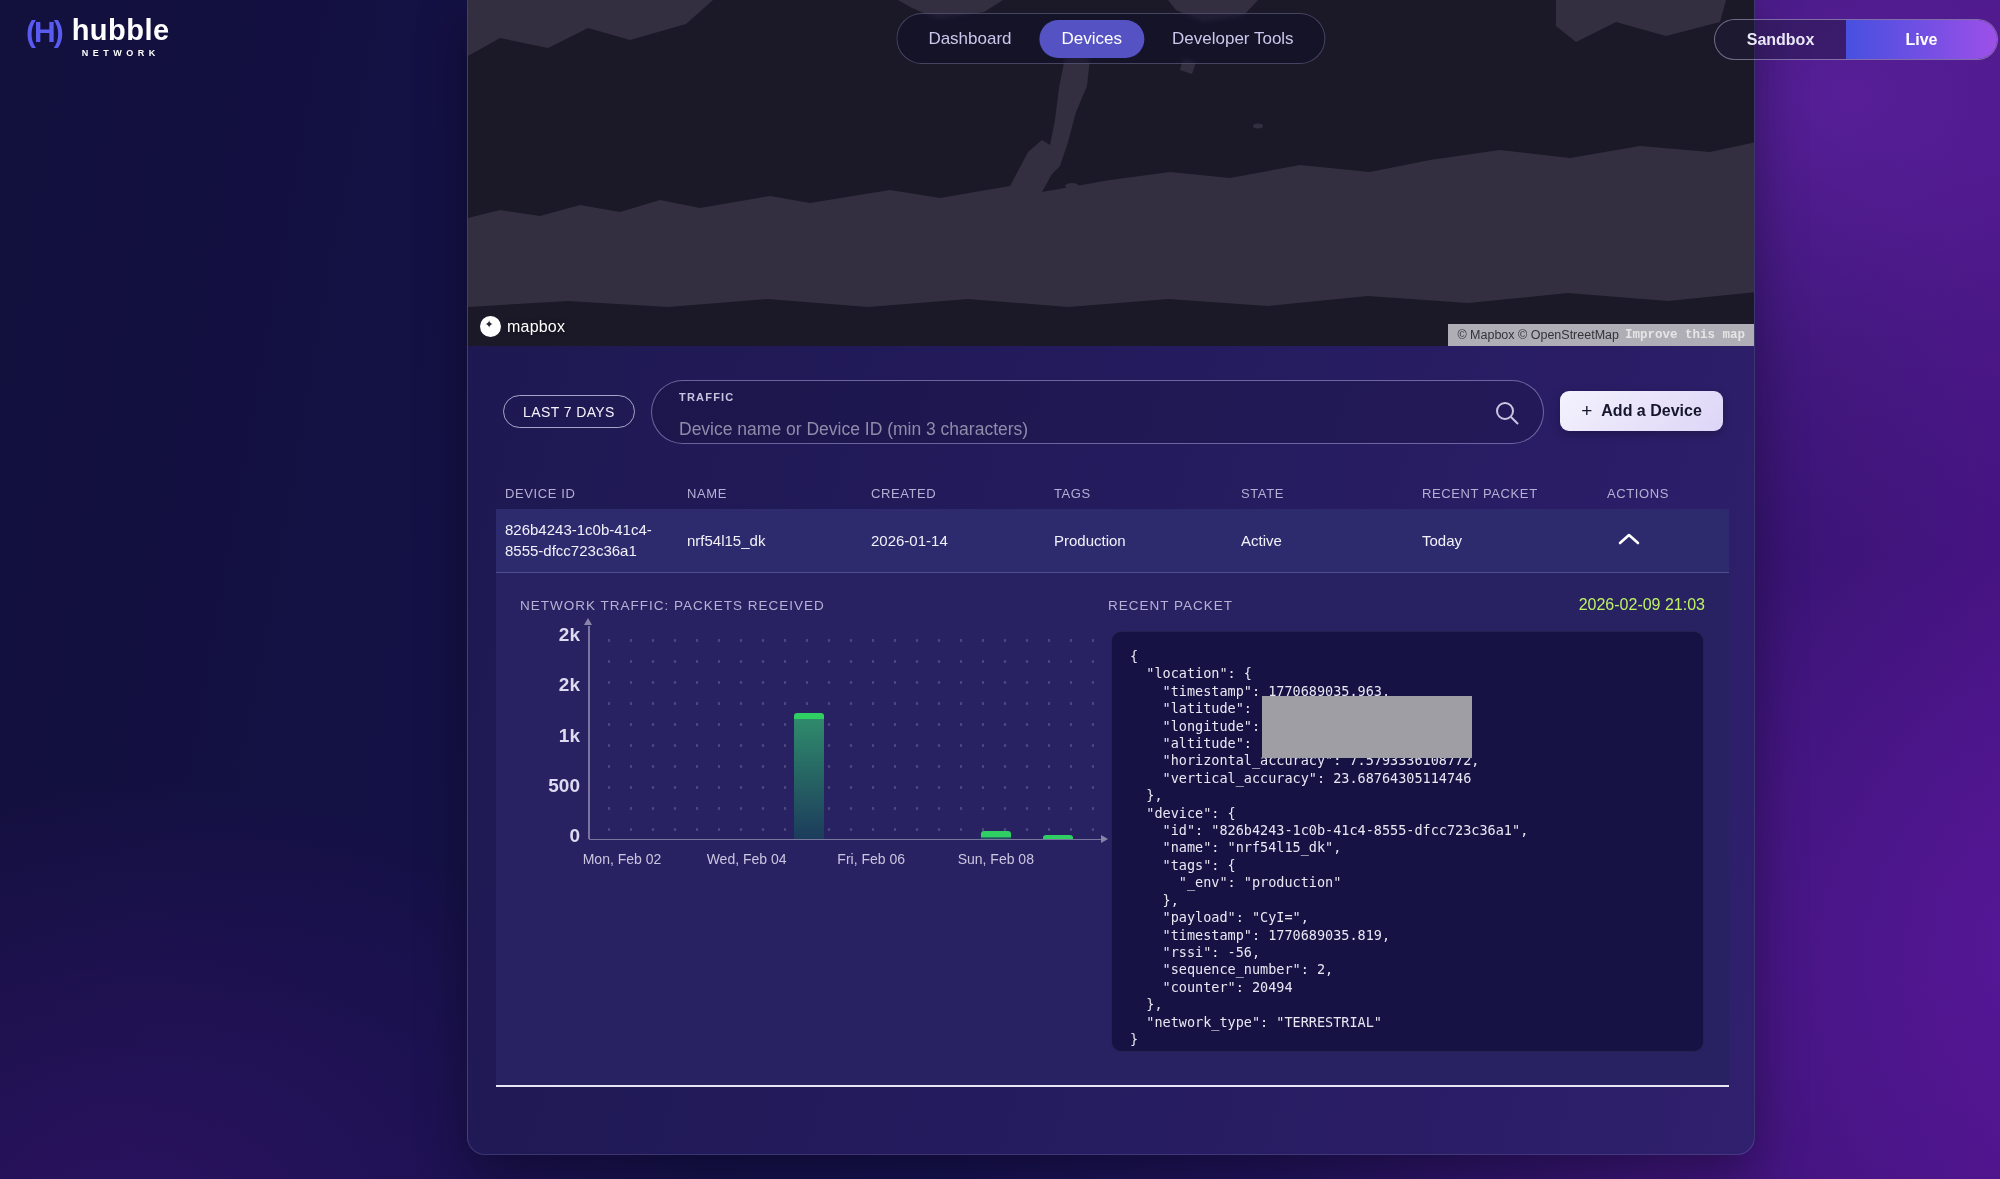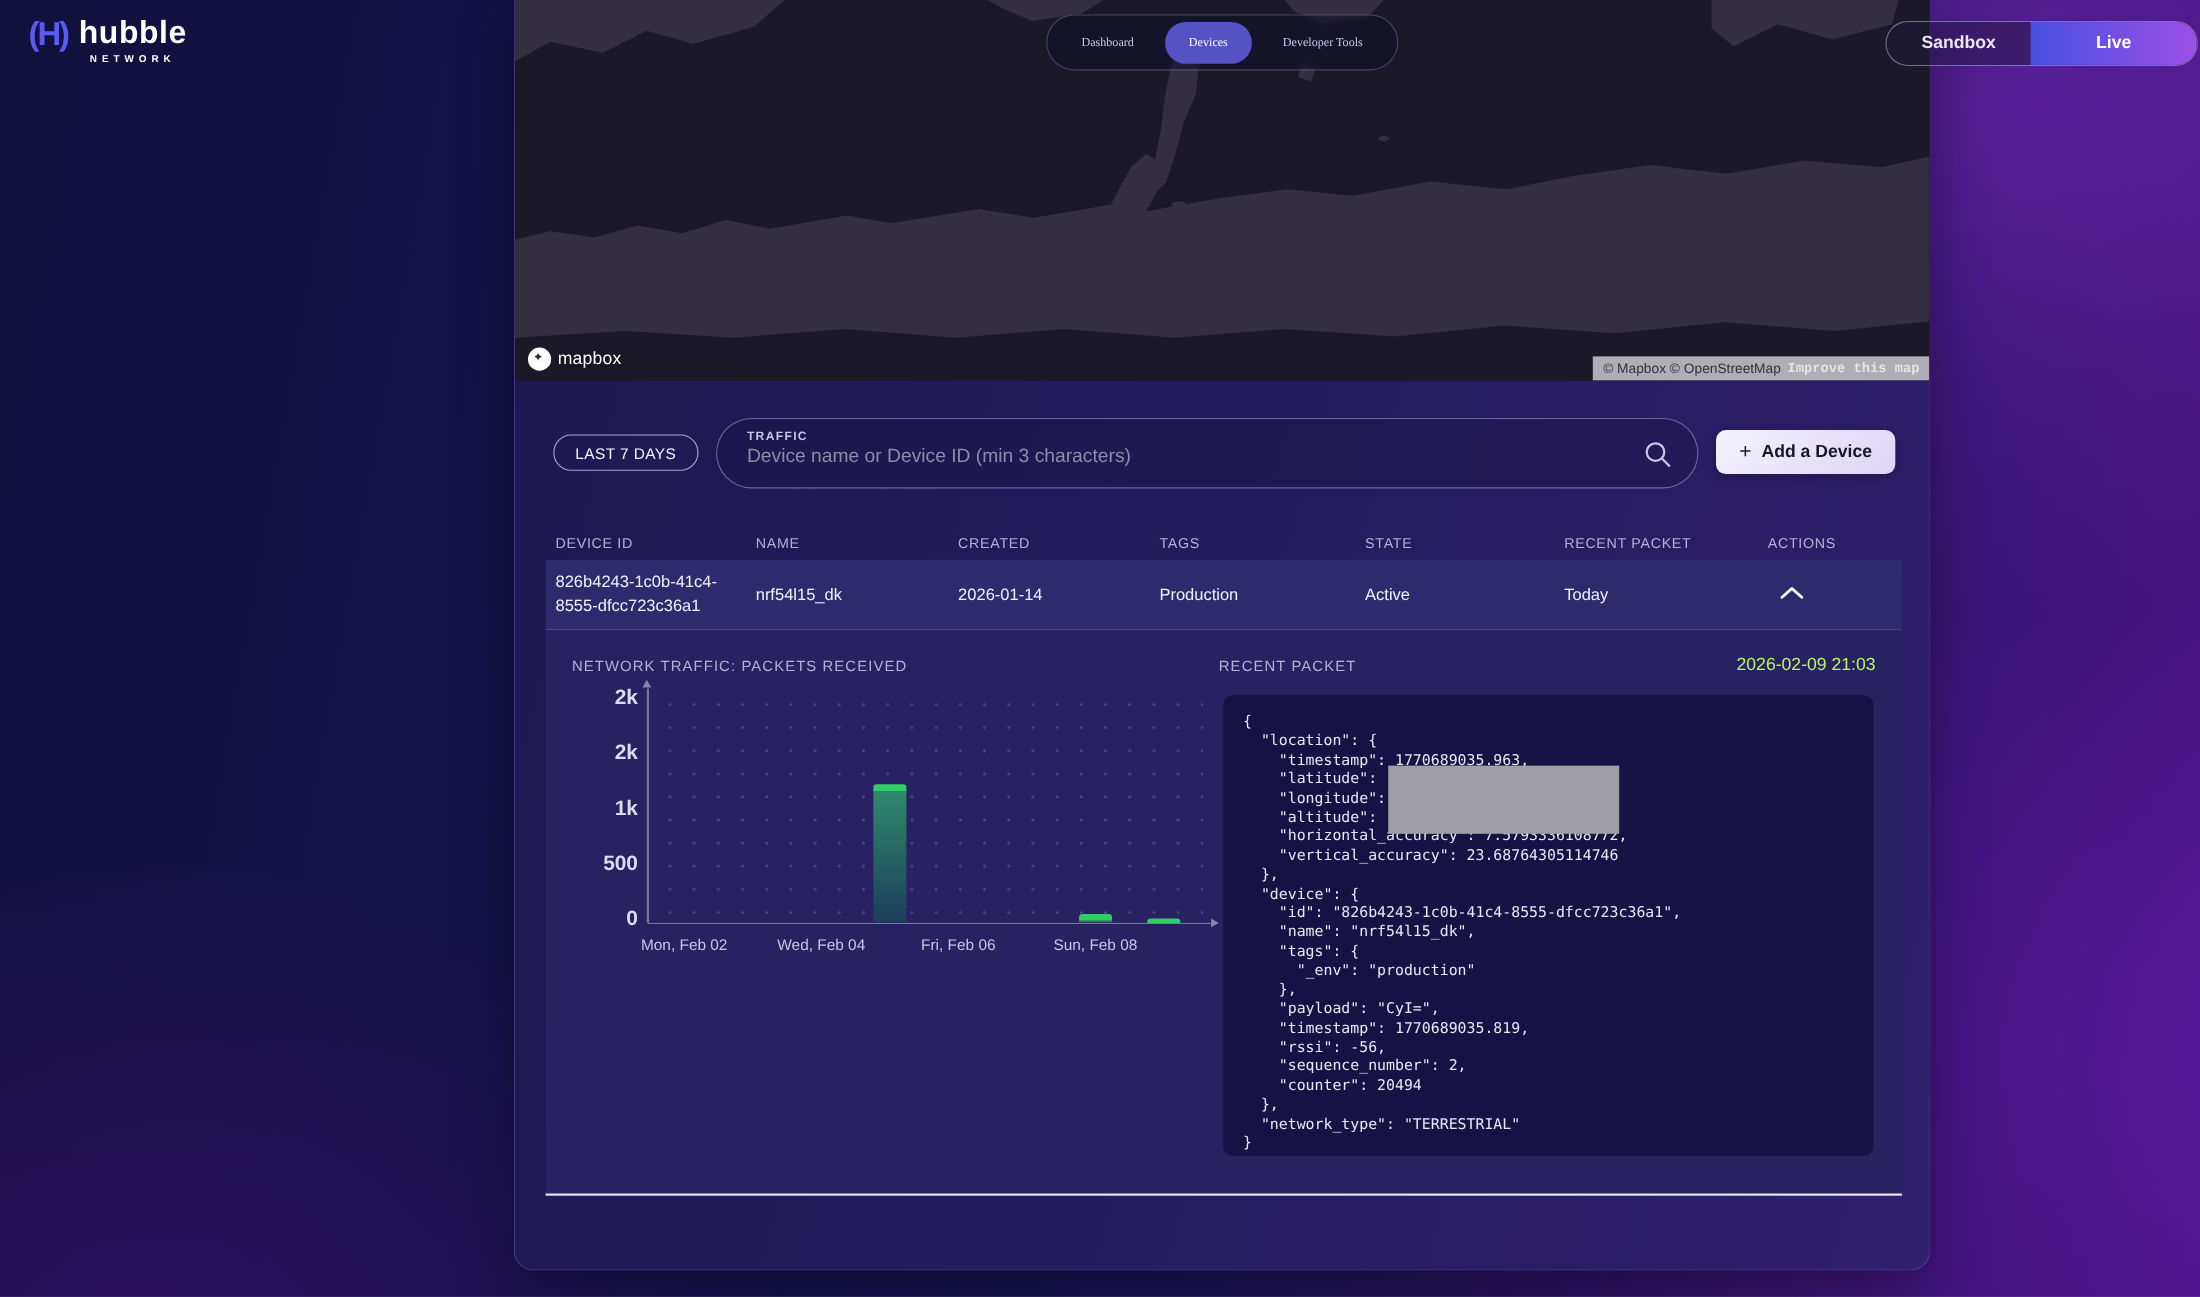--- a/index.html
+++ b/index.html
@@ -49,33 +49,33 @@
   .map-attrib { position:absolute; right:2px; bottom:0; height:22px; display:flex; align-items:center; gap:6px;
     background:rgba(201,200,207,0.85); padding:0 9px; font-size:12.5px; color:#333338; }
   .map-attrib .attrib-link { font-weight:700; color:#e5e5e5; cursor:pointer;font-family:Liberation Mono, monospace; }
 
   
   .nav-pill { position:absolute; top:13px; left:50%; transform:translateX(-50%); z-index:8;
     display:flex; align-items:center; gap:6px; height:51px; padding:0 9px;
     background:rgba(17,15,42,0.55); border:1px solid rgba(185,182,230,0.30); border-radius:26px;
     backdrop-filter:blur(2px); }
   .nav-tab { height:38px; padding:0 22px; display:flex; align-items:center; border-radius:19px;
-    font-size:11px; color:#cbc7ec; cursor:pointer; white-space:nowrap;font-family:Liberation Serif, serif; }
+    font-size:17px; color:#cbc7ec; cursor:pointer; white-space:nowrap; }
   .nav-tab.active { background:#5553c4; color:#ffffff; }
 
   
   .range-chip { position:absolute; left:35px; top:395px; height:33px; padding:0 19px;
     display:flex; align-items:center; border:1.5px solid rgba(213,211,240,0.75); border-radius:17px;
     font-size:14px; letter-spacing:0.4px; color:#f4f3fc; background:transparent; cursor:pointer; }
   .search-box { position:absolute; left:183px; top:380px; width:893px; height:64px;
     border:1px solid rgba(158,154,212,0.6); border-radius:32px; background:rgba(18,16,52,0.25);
     padding:10px 60px 8px 27px; cursor:text; }
   .search-label { font-size:11px; font-weight:700; letter-spacing:1.2px; color:#c7c4e2; }
   .search-input { width:100%; border:none; outline:none; background:transparent;
-    font-family:"Liberation Sans", sans-serif; font-size:17.5px; color:#e9e7f6; margin-top:1px; }
+    font-family:"Liberation Sans", sans-serif; font-size:17.5px; color:#e9e7f6; margin-top:16px; }
   .search-input::placeholder { color:#8f8ca9; }
   .search-icon { position:absolute; right:22px; top:18px; width:28px; height:28px; cursor:pointer; }
   .add-btn { position:absolute; left:1092px; top:391px; width:163px; height:40px; border:none;
     border-radius:9px; background:linear-gradient(135deg,#f4f2fd 0%,#ddd5f7 100%);
     color:#15152c; font-family:"Liberation Sans", sans-serif; font-size:16px; font-weight:600;
     display:flex; align-items:center; justify-content:center; gap:9px; cursor:pointer;
     box-shadow:0 3px 10px rgba(0,0,0,0.25); }
   .add-btn .plus { font-size:19px; font-weight:400; }
 
   

